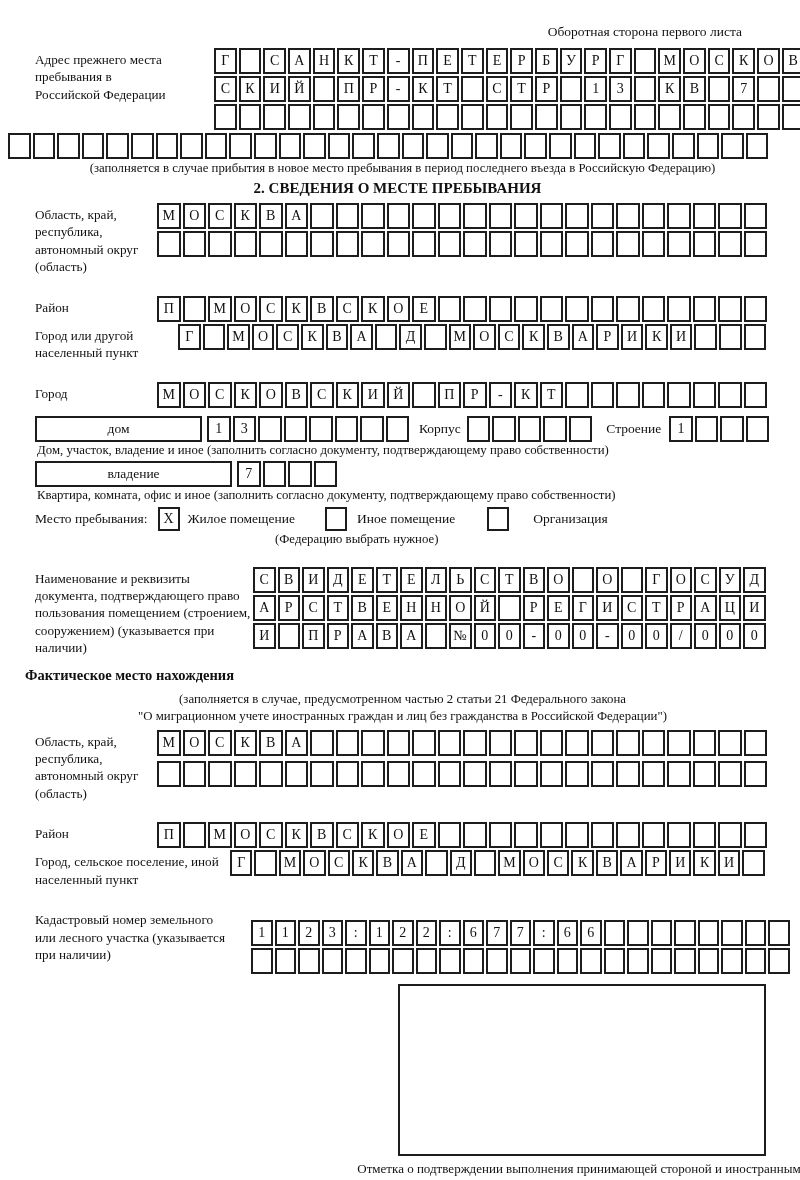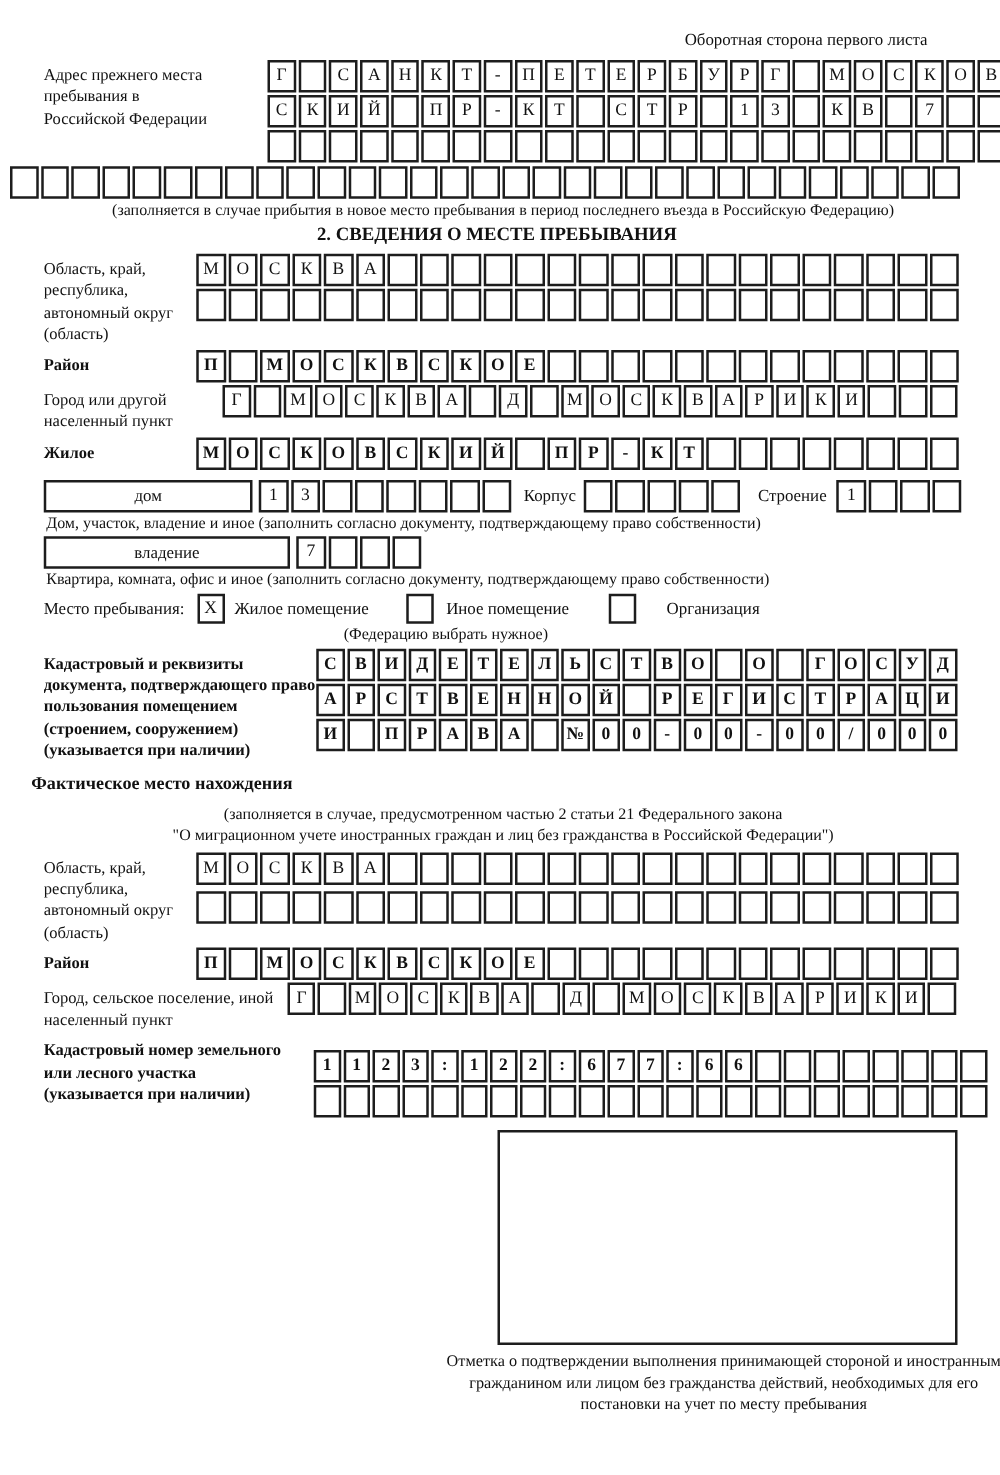--- a/index.html
+++ b/index.html
@@ -41,21 +41,21 @@
     display:flex; align-items:center; justify-content:center; font-size:14px; background:#fff;
   }
   .opt-label { font-size:13.5px; }
   .stamp-box {
     box-sizing:border-box; width:368px; height:172px; border:2px solid #1d1d1d;
     margin-left:363px; margin-top:8px; background:#fff;
   }
   .stamp-caption {
     width:452px; margin-left:318px; margin-top:4px;
     text-align:center; font-size:13px; line-height:1.32;
-  } .mt4{margin-top:4px;font-weight:bold;} .mt6{margin-top:6px;} .mt8{margin-top:8px;gap:39px;}
+  } .mt4{margin-top:20px;} .mt6{margin-top:6px;} .mt8{margin-top:8px;gap:39px;}
 </style>
 </head>
 <body>
 
 <div class="page">
 
   <div class="hdr-right">Оборотная сторона первого листа</div>
 
   <div class="frow mt8">
     <div class="lbl">Адрес прежнего места пребывания в Российской Федерации</div>
@@ -289,21 +289,21 @@
         <span class="cell">И</span>
         <span class="cell">К</span>
         <span class="cell">И</span>
         <span class="cell"></span>
         <span class="cell"></span>
         <span class="cell"></span>
       </div>
   </div>
 
   <div class="frow narrowlbl mt4">
-    <div class="lbl">Жилое</div>
+    <div class="lbl">Город</div>
     <div class="cells">
         <span class="cell">М</span>
         <span class="cell">О</span>
         <span class="cell">С</span>
         <span class="cell">К</span>
         <span class="cell">О</span>
         <span class="cell">В</span>
         <span class="cell">С</span>
         <span class="cell">К</span>
         <span class="cell">И</span>
@@ -371,21 +371,21 @@
     <div class="checkbox" style="margin-left:10px">X</div>
     <div class="opt-label" style="margin-left:8px">Жилое помещение</div>
     <div class="checkbox" style="margin-left:30px"></div>
     <div class="opt-label" style="margin-left:10px">Иное помещение</div>
     <div class="checkbox" style="margin-left:32px"></div>
     <div class="opt-label" style="margin-left:24px">Организация</div>
   </div>
   <div class="note-l" style="margin-left:240px">(Федерацию выбрать нужное)</div>
 
   <div class="frow doclbl mt4">
-    <div class="lbl">Кадастровый и реквизиты документа, подтверждающего право пользования помещением (строением, сооружением) (указывается при наличии)</div>
+    <div class="lbl">Наименование и реквизиты документа, подтверждающего право пользования помещением (строением, сооружением) (указывается при наличии)</div>
     <div>
       <div class="cells docrow">
           <span class="cell">С</span>
           <span class="cell">В</span>
           <span class="cell">И</span>
           <span class="cell">Д</span>
           <span class="cell">Е</span>
           <span class="cell">Т</span>
           <span class="cell">Е</span>
           <span class="cell">Л</span>

